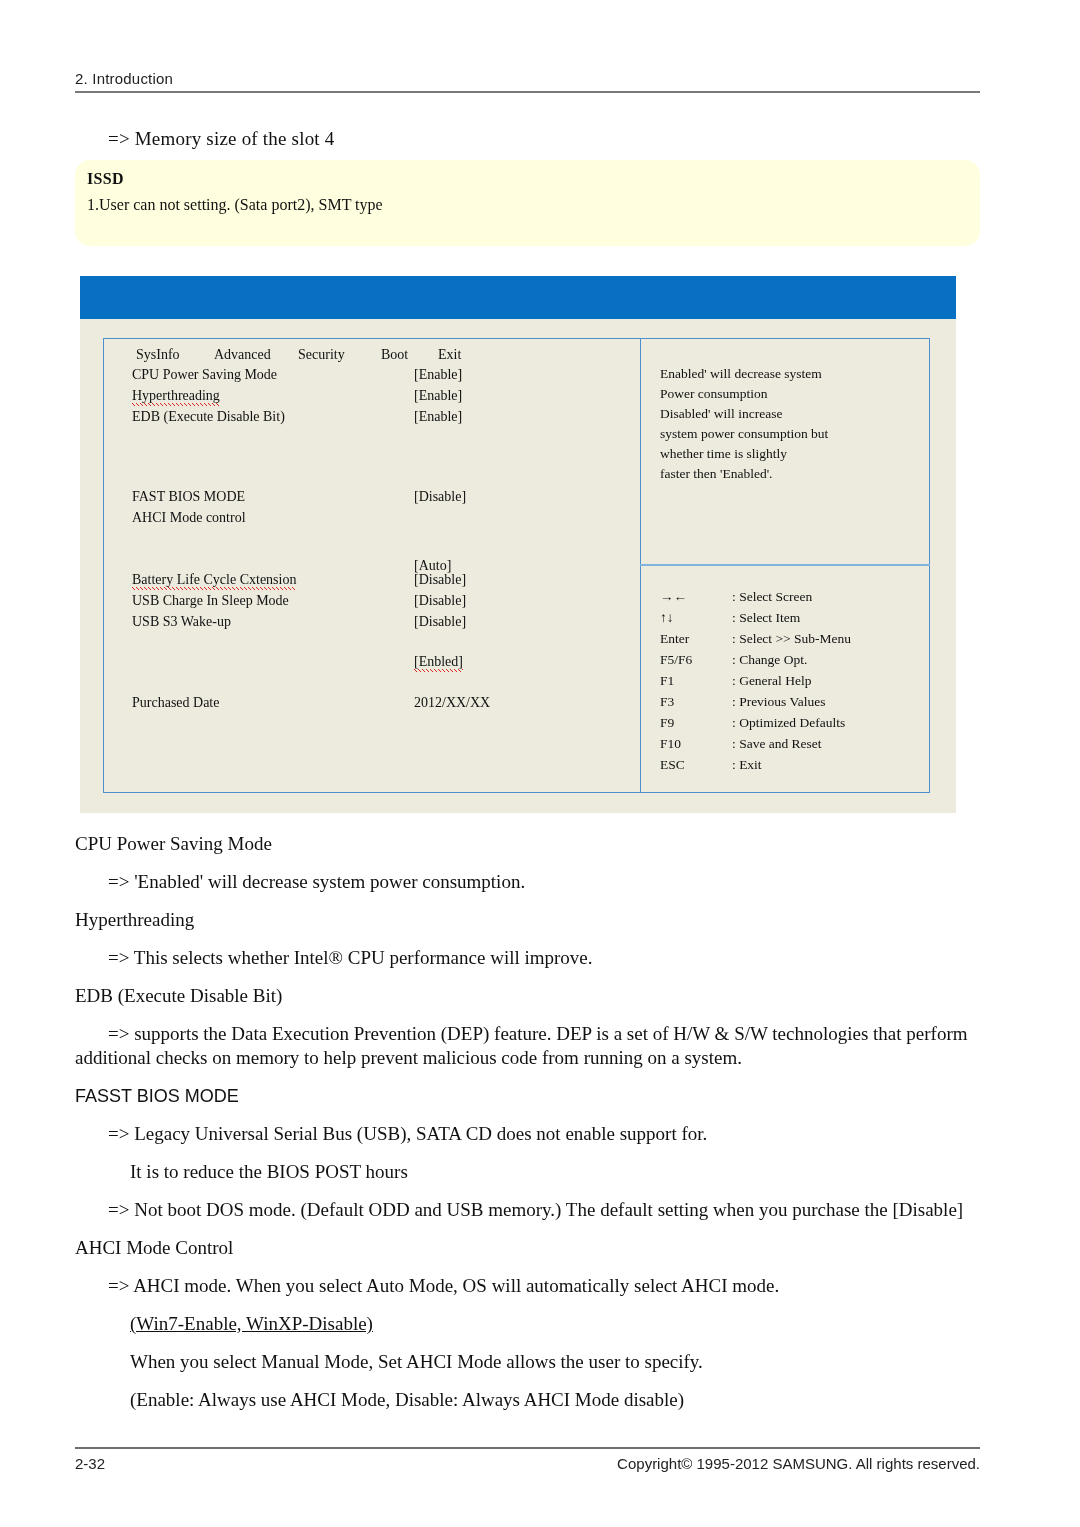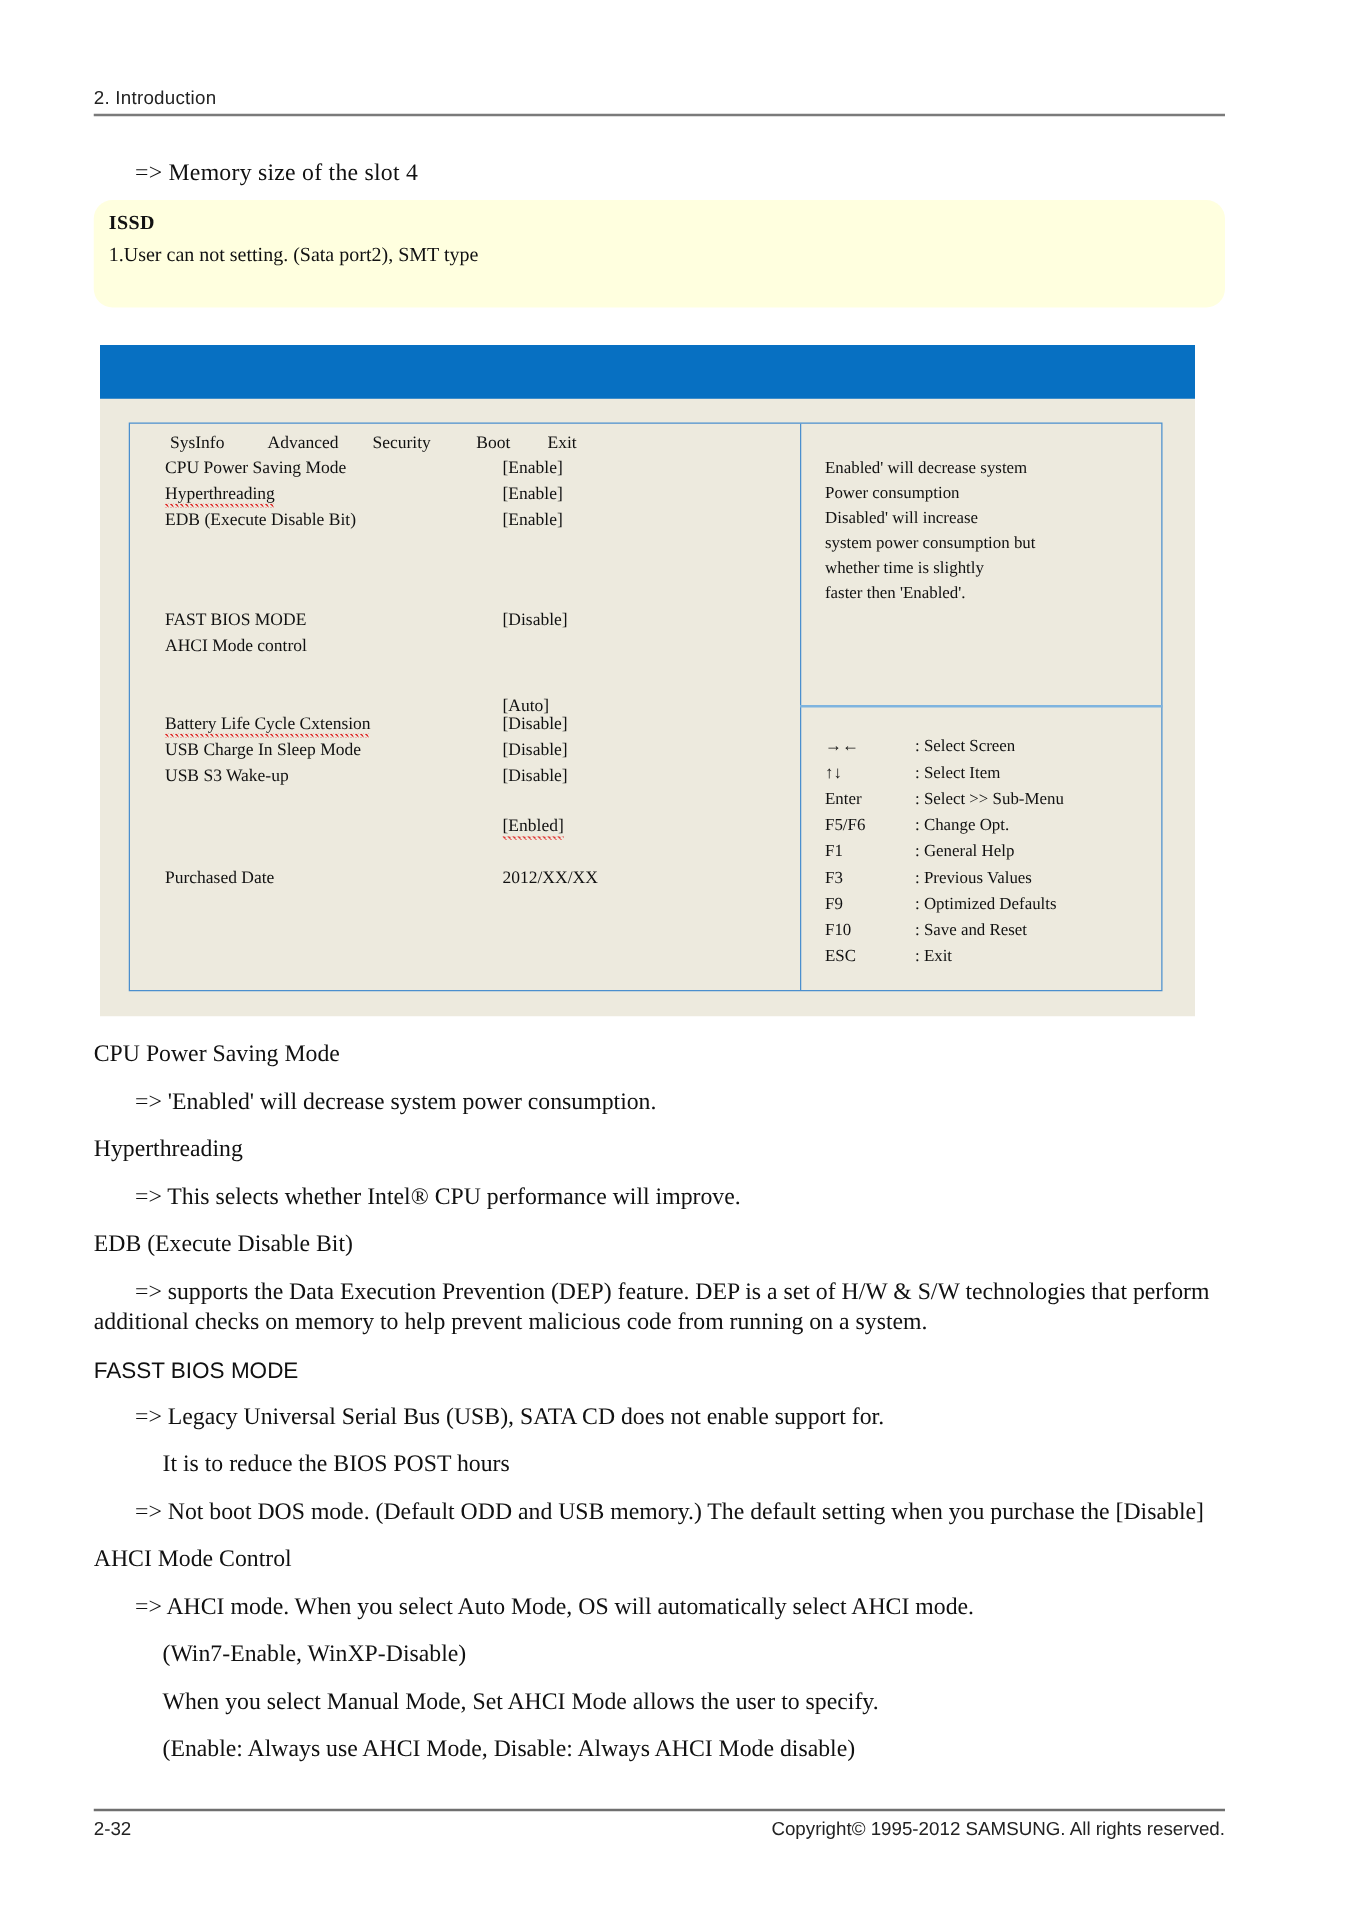--- a/index.html
+++ b/index.html
@@ -141,21 +141,21 @@
     background: #7eb4df;
   }
   .setting-label {
     position: absolute;
     left: 28px;
     font-size: 14px;
     white-space: nowrap;
   }
   .setting-value {
     position: absolute;
-    left: 298px;
+    left: 310px;
     font-size: 14px;
     white-space: nowrap;
   }
   .spellerr {
     background-image: linear-gradient(45deg, transparent 42%, #e02020 42%, #e02020 56%, transparent 56%);
     background-size: 4px 3px;
     background-repeat: repeat-x;
     background-position: 0 100%;
     padding-bottom: 2px;
   }
@@ -315,20 +315,20 @@
     <div class="p" style="top: 114px; left: 33px;">=&gt; This selects whether Intel® CPU performance will improve.</div>
     <div class="p" style="top: 152px; left: 0px;">EDB (Execute Disable Bit)</div>
     <div class="p" style="top: 190px; left: 33px;">=&gt; supports the Data Execution Prevention (DEP) feature.  DEP is a set of H/W &amp; S/W technologies that perform</div>
     <div class="p" style="top: 214px; left: 0px;">additional checks on memory to help prevent malicious code from running on a system.</div>
     <div class="p sans" style="top: 252px; left: 0px;">FASST BIOS MODE</div>
     <div class="p" style="top: 290px; left: 33px;">=&gt;  Legacy Universal Serial Bus (USB), SATA CD does not enable support for.</div>
     <div class="p" style="top: 328px; left: 55px;">It is to reduce the BIOS POST hours</div>
     <div class="p" style="top: 366px; left: 33px;">=&gt; Not boot DOS mode. (Default ODD and USB memory.) The default setting when      you purchase the [Disable]</div>
     <div class="p" style="top: 404px; left: 0px;">AHCI Mode Control</div>
     <div class="p" style="top: 442px; left: 33px;">=&gt; AHCI mode.  When you select Auto Mode, OS will automatically select AHCI mode.</div>
-    <div class="p" style="top: 480px; left: 55px;">(Win7-Enable, WinXP-Disable)</div>
+    <div class="p" style="top: 480px; left: 55px; text-decoration: underline;">(Win7-Enable, WinXP-Disable)</div>
     <div class="p" style="top: 518px; left: 55px;">When you select Manual Mode, Set AHCI Mode allows the user to specify.</div>
     <div class="p" style="top: 556px; left: 55px;">(Enable: Always use AHCI Mode, Disable: Always AHCI Mode disable)</div>
   </div>
 
 <div class="footer-rule"></div>
 <div class="footer-page">2-32</div>
 <div class="footer-copy">Copyright© 1995-2012 SAMSUNG. All rights reserved.</div>
 
 </body></html>

